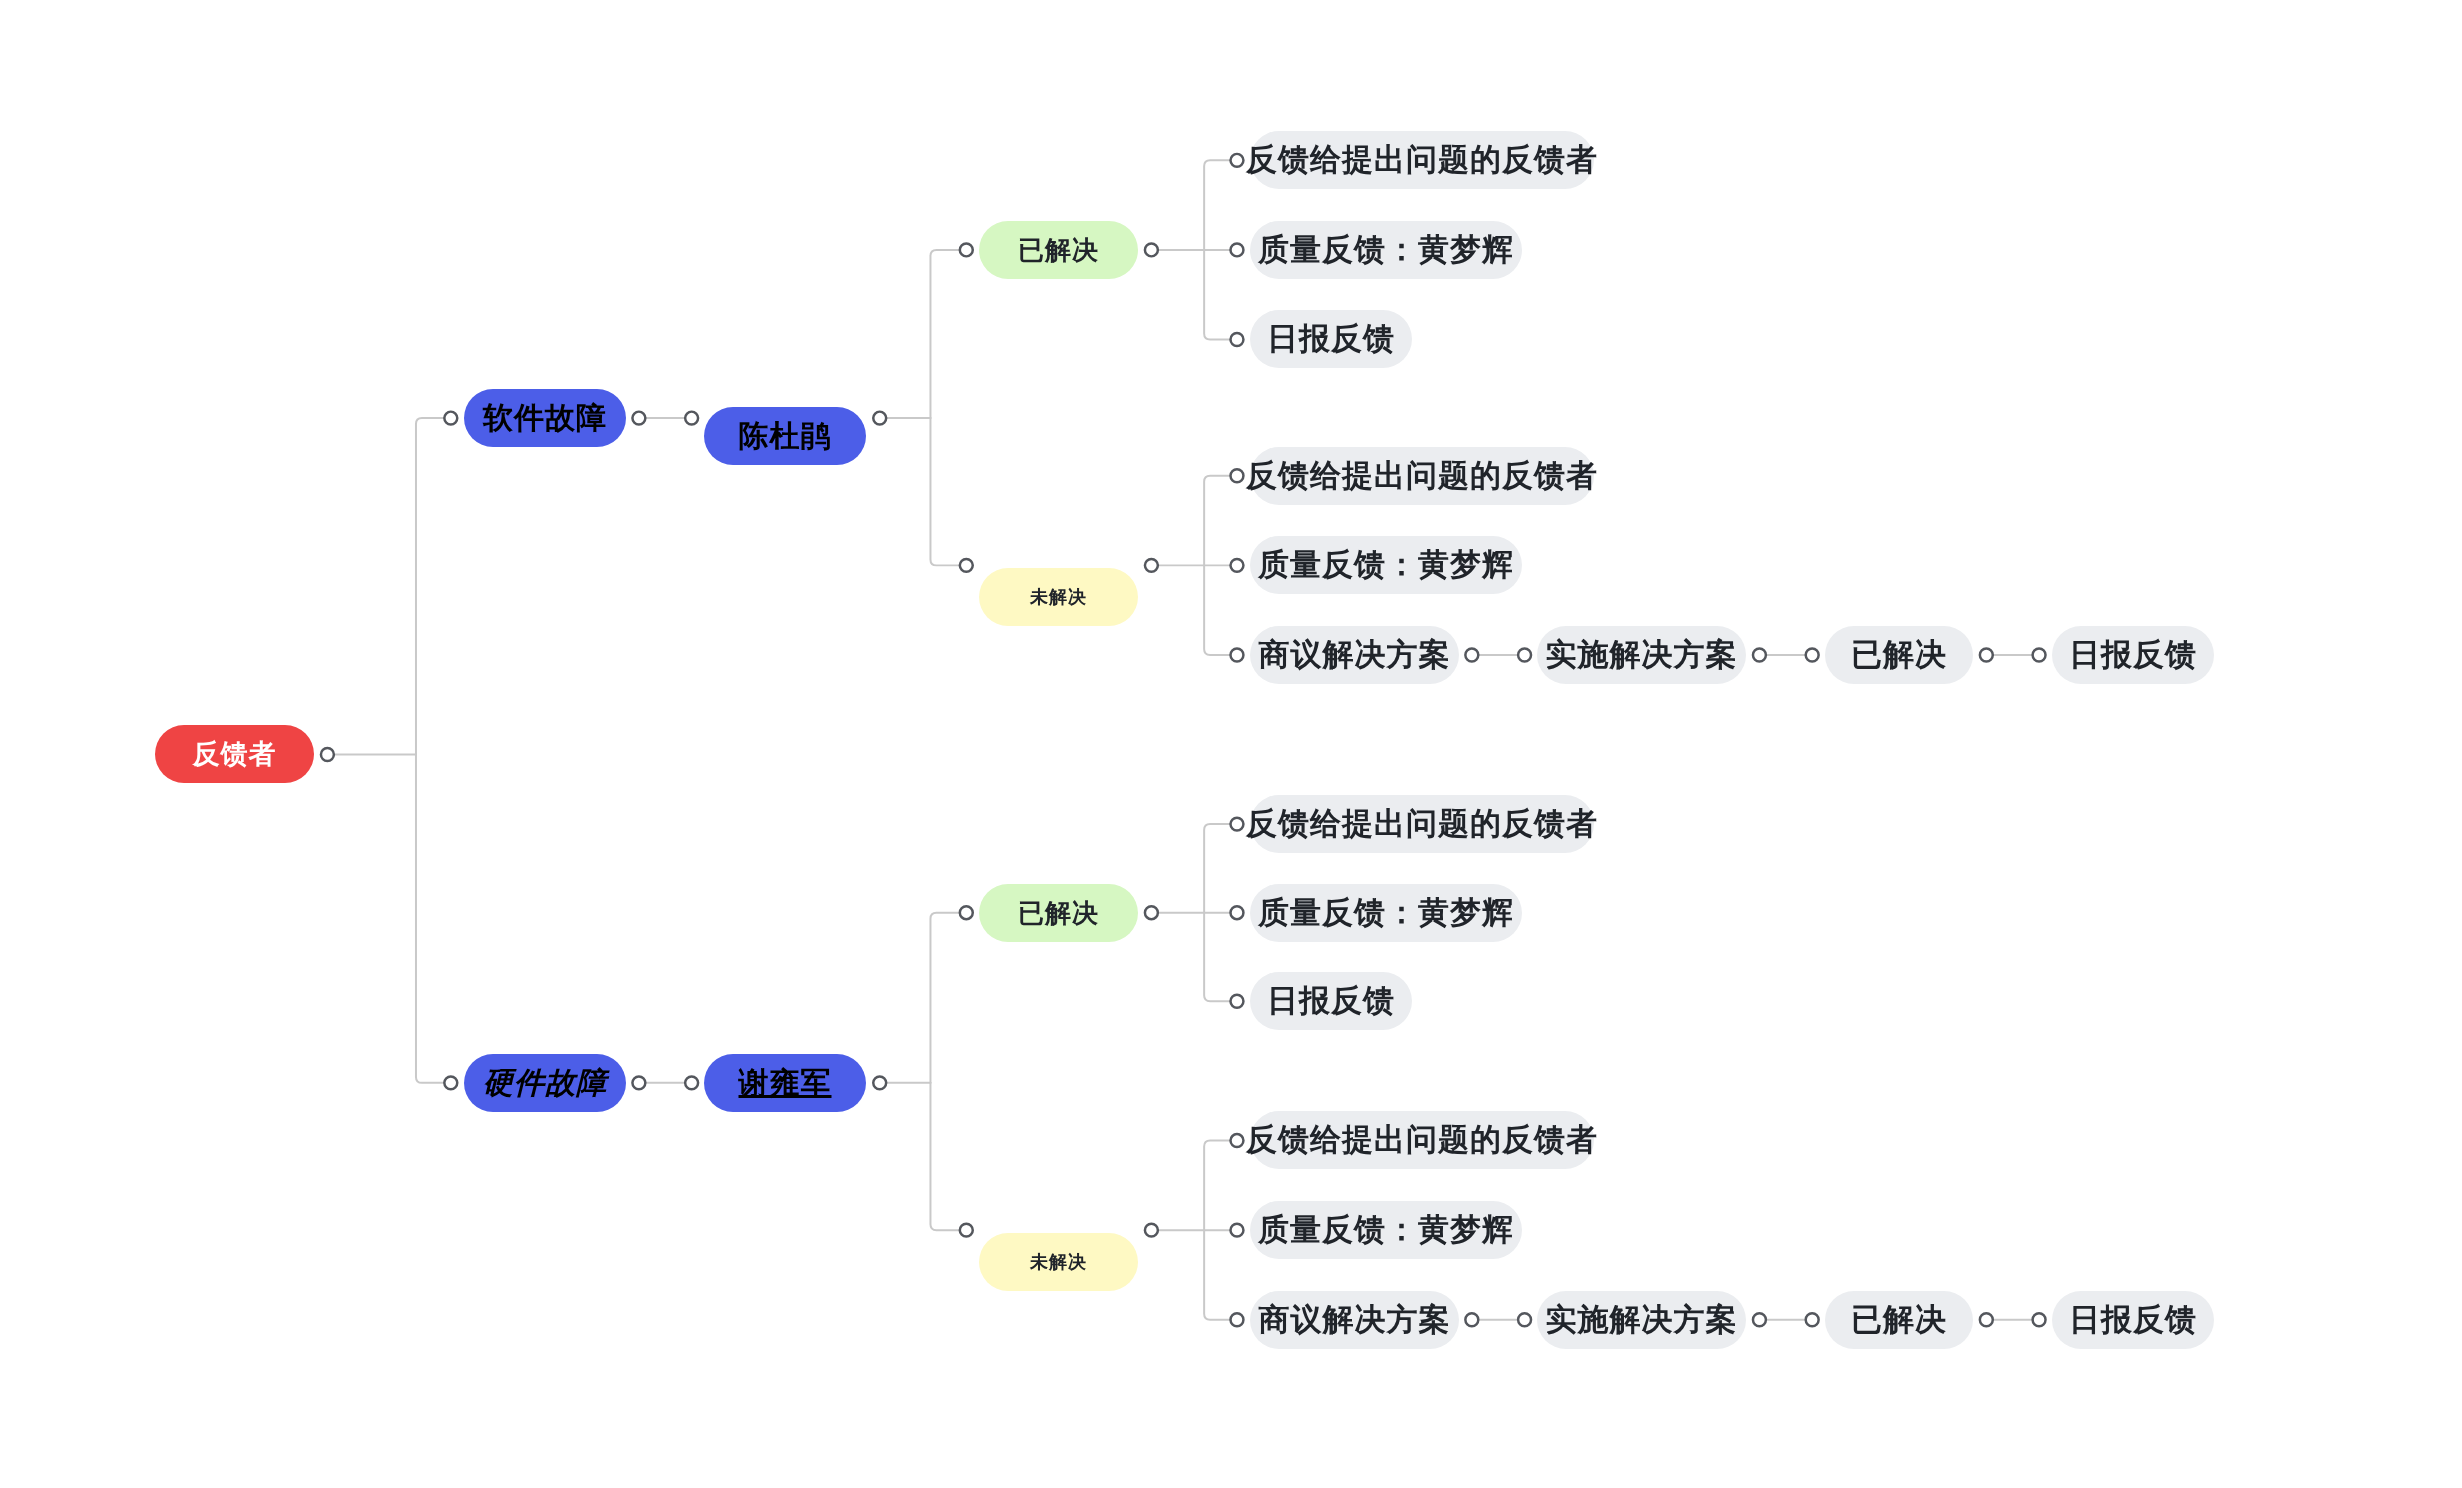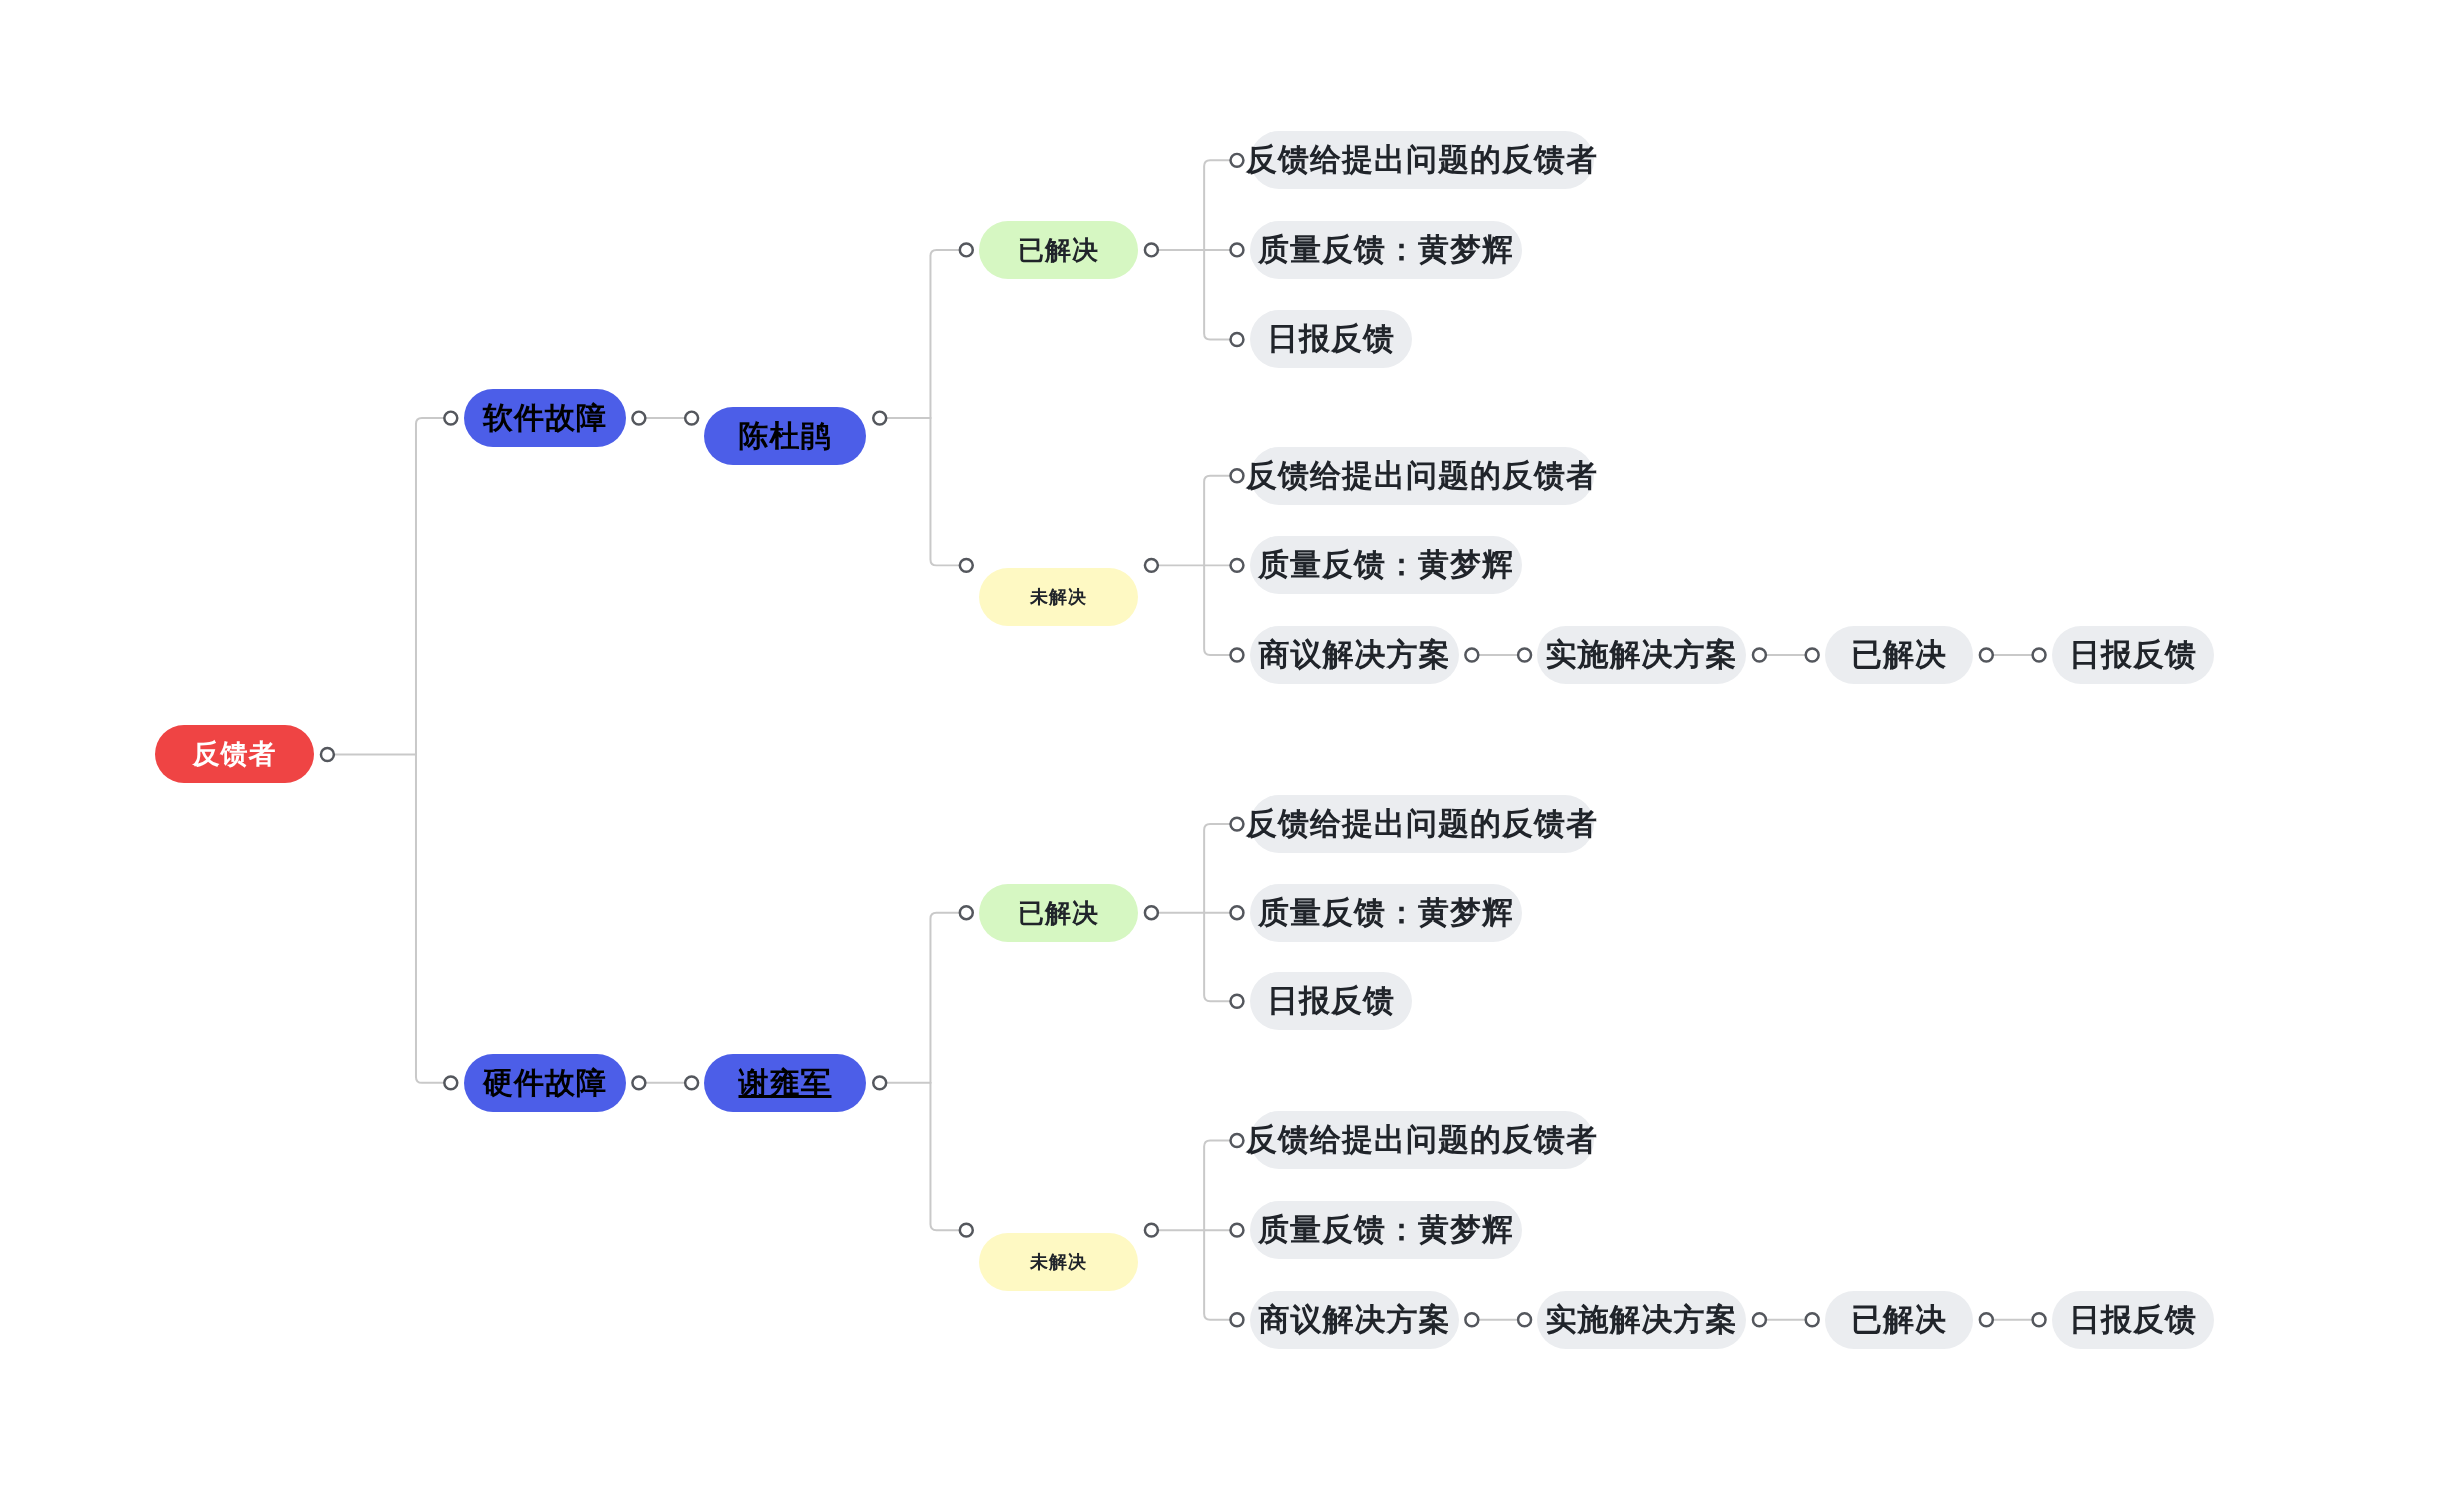--- a/index.html
+++ b/index.html
@@ -153,21 +153,21 @@
   <div class="pill step-node" style="left:1250px; top:310px; width:162px;">日报反馈</div>
 
   <div class="pill unresolved-node" style="left:979px; top:536px; width:159px;">未解决</div>
   <div class="pill step-node" style="left:1250px; top:447px; width:344px;">反馈给提出问题的反馈者</div>
   <div class="pill step-node" style="left:1250px; top:536px; width:272px;">质量反馈：黄梦辉</div>
   <div class="pill step-node" style="left:1250px; top:626px; width:209px;">商议解决方案</div>
   <div class="pill step-node" style="left:1537px; top:626px; width:209px;">实施解决方案</div>
   <div class="pill step-node" style="left:1825px; top:626px; width:148px;">已解决</div>
   <div class="pill step-node" style="left:2052px; top:626px; width:162px;">日报反馈</div>
 
-  <div class="pill branch-node" style="left:464px; top:1054px; width:162px;">硬件故障</div>
+  <div class="pill branch-node" style="left:464px; top:1054px; width:162px;font-style:italic;">硬件故障</div>
   <div class="pill branch-node" style="left:704px; top:1054px; width:162px;text-decoration:underline;">谢雍军</div>
 
   <div class="pill resolved-node" style="left:979px; top:884px; width:159px;">已解决</div>
   <div class="pill step-node" style="left:1250px; top:795px; width:344px;">反馈给提出问题的反馈者</div>
   <div class="pill step-node" style="left:1250px; top:884px; width:272px;">质量反馈：黄梦辉</div>
   <div class="pill step-node" style="left:1250px; top:972px; width:162px;">日报反馈</div>
 
   <div class="pill unresolved-node" style="left:979px; top:1201px; width:159px;">未解决</div>
   <div class="pill step-node" style="left:1250px; top:1111px; width:344px;">反馈给提出问题的反馈者</div>
   <div class="pill step-node" style="left:1250px; top:1201px; width:272px;">质量反馈：黄梦辉</div>

